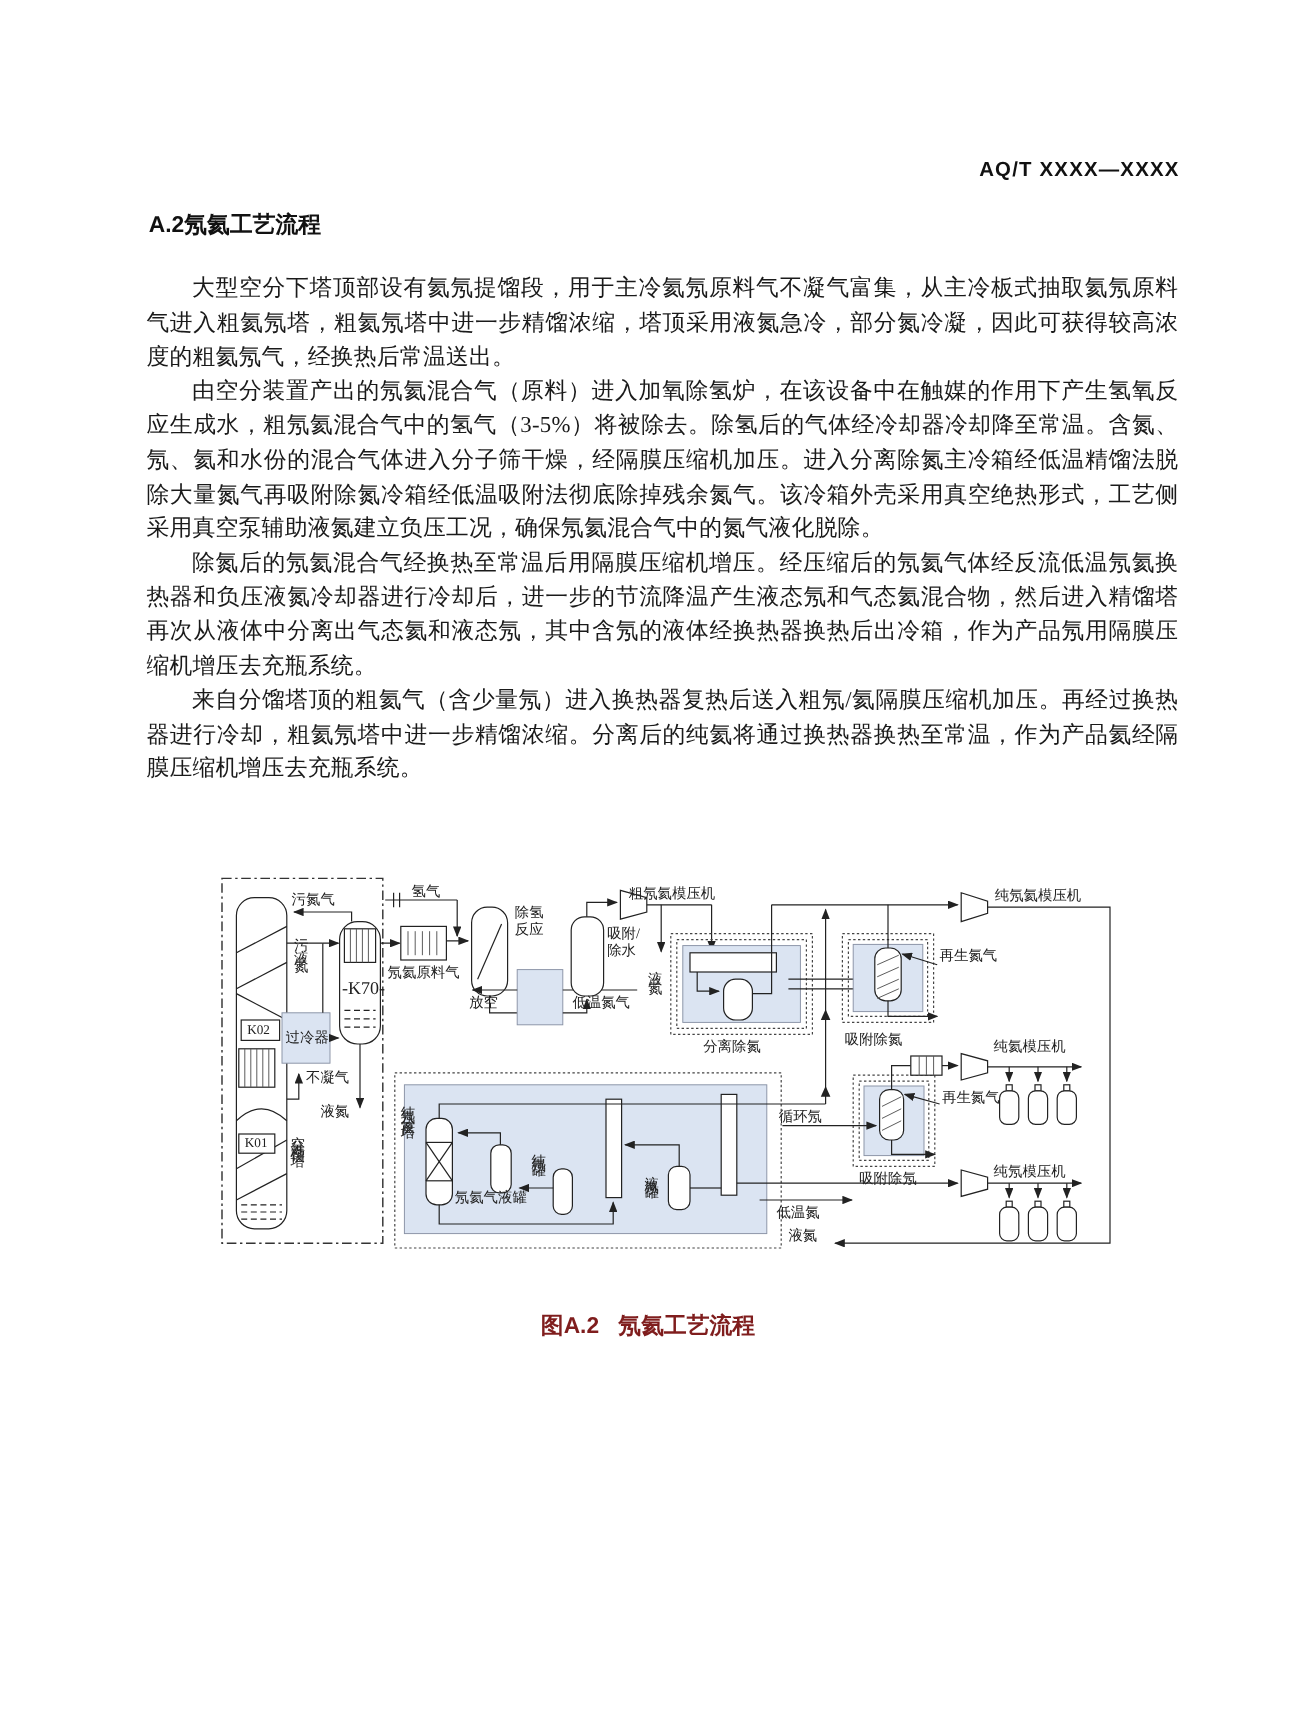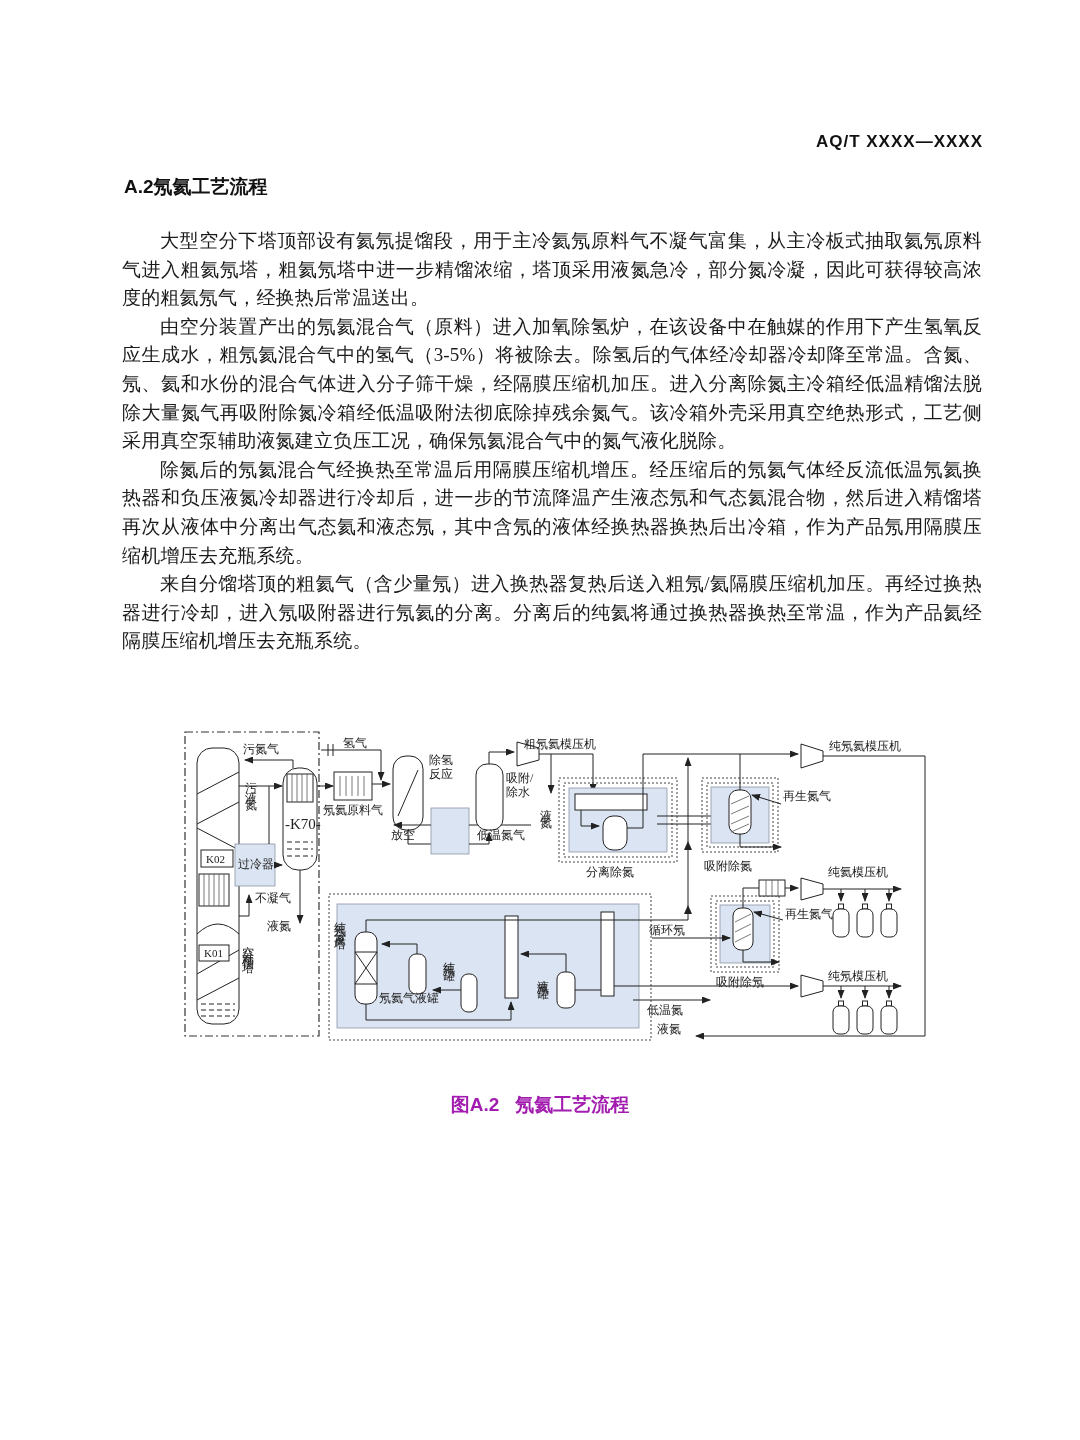--- a/index.html
+++ b/index.html
@@ -14,21 +14,21 @@
   .textblock p{margin:0;font-size:19px;line-height:28.6px;text-align:justify;text-indent:2em;
        color:#1a1a1a;letter-spacing:0.2px;}
   .fig{position:absolute;left:183px;top:728px;width:758px;height:338px;}
   .fig svg{position:absolute;left:0;top:0;}
   .dl{position:absolute;font-size:12px;line-height:1.15;color:#222;white-space:nowrap;}
   .dl.wrap{white-space:normal;word-break:break-all;}
   .vl{position:absolute;font-size:12px;color:#222;writing-mode:vertical-rl;text-orientation:upright;
       letter-spacing:4px;line-height:1;}
   .vl.sp{letter-spacing:9px;}
   .cap{position:absolute;left:0;right:0;top:1092px;text-align:center;
-       font-family:"Liberation Sans","DejaVu Sans",sans-serif;font-size:19px;font-weight:700;color:#a21caf;}
+       font-family:"Liberation Sans","DejaVu Sans",sans-serif;font-size:19px;font-weight:700;color:#7f1d1d;}
   .cap .num{margin-right:16px;}
   .pgnum{position:absolute;left:940px;top:1374px;font-size:21px;color:#0f766e;margin-left:31px;}
   .ln{stroke:#222;stroke-width:1;fill:none;}
   .thin{stroke:#555;stroke-width:0.8;fill:none;}
   .fillb{fill:#dbe4f2;stroke:#8a93a6;stroke-width:0.8;}
   .vess{fill:#ffffff;stroke:#222;stroke-width:1;}
   .dash1{stroke:#333;stroke-width:1.2;fill:none;stroke-dasharray:8 3 2 3;}
   .dot{stroke:#444;stroke-width:1;fill:none;stroke-dasharray:2 2;}
   .liq{stroke:#222;stroke-width:1;stroke-dasharray:5 3;}
 </style>
@@ -40,21 +40,21 @@
   <div class="hdr">AQ/T XXXX—XXXX</div>
 
   <div class="sec">
     <span class="num">A.2</span><span>氖氦工艺流程</span>
   </div>
 
   <div class="textblock">
     <p>大型空分下塔顶部设有氦氖提馏段，用于主冷氦氖原料气不凝气富集，从主冷板式抽取氦氖原料气进入粗氦氖塔，粗氦氖塔中进一步精馏浓缩，塔顶采用液氮急冷，部分氮冷凝，因此可获得较高浓度的粗氦氖气，经换热后常温送出。</p>
     <p>由空分装置产出的氖氦混合气（原料）进入加氧除氢炉，在该设备中在触媒的作用下产生氢氧反应生成水，粗氖氦混合气中的氢气（3-5%）将被除去。除氢后的气体经冷却器冷却降至常温。含氮、氖、氦和水份的混合气体进入分子筛干燥，经隔膜压缩机加压。进入分离除氮主冷箱经低温精馏法脱除大量氮气再吸附除氮冷箱经低温吸附法彻底除掉残余氮气。该冷箱外壳采用真空绝热形式，工艺侧采用真空泵辅助液氮建立负压工况，确保氖氦混合气中的氮气液化脱除。</p>
     <p>除氮后的氖氦混合气经换热至常温后用隔膜压缩机增压。经压缩后的氖氦气体经反流低温氖氦换热器和负压液氮冷却器进行冷却后，进一步的节流降温产生液态氖和气态氦混合物，然后进入精馏塔再次从液体中分离出气态氦和液态氖，其中含氖的液体经换热器换热后出冷箱，作为产品氖用隔膜压缩机增压去充瓶系统。</p>
-    <p>来自分馏塔顶的粗氦气（含少量氖）进入换热器复热后送入粗氖/氦隔膜压缩机加压。再经过换热器进行冷却，进入氖吸附器进行氖氦的分离。分离后的纯氦将通过换热器换热至常温，作为产品氦经隔膜压缩机增压去充瓶系统。</p>
+    <p>来自分馏塔顶的粗氦气（含少量氖）进入换热器复热后送入粗氖/氦隔膜压缩机加压。再经过换热器进行冷却，粗氦氖塔中进一步精馏浓缩。分离后的纯氦将通过换热器换热至常温，作为产品氦经隔膜压缩机增压去充瓶系统。</p>
   </div>
 
   <div class="fig">
     <svg width="758" height="338" viewBox="0 0 758 338">
       <defs>
         <marker id="ah" markerWidth="9" markerHeight="7" refX="8" refY="3.5" orient="auto">
           <path d="M0,0 L9,3.5 L0,7 Z" fill="#222"></path>
         </marker>
       </defs>
 

